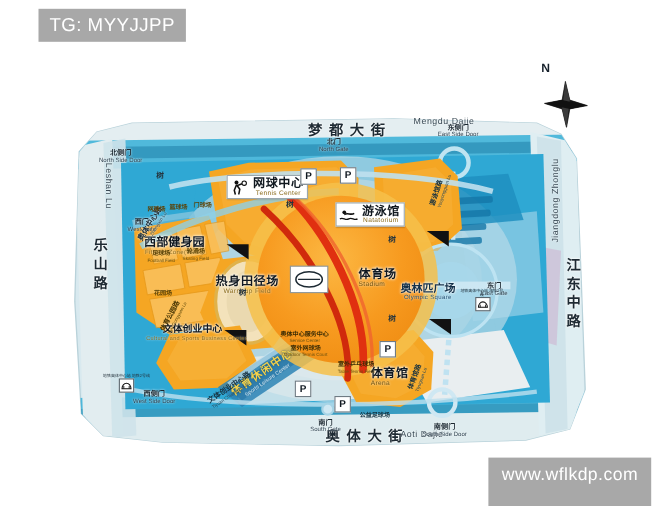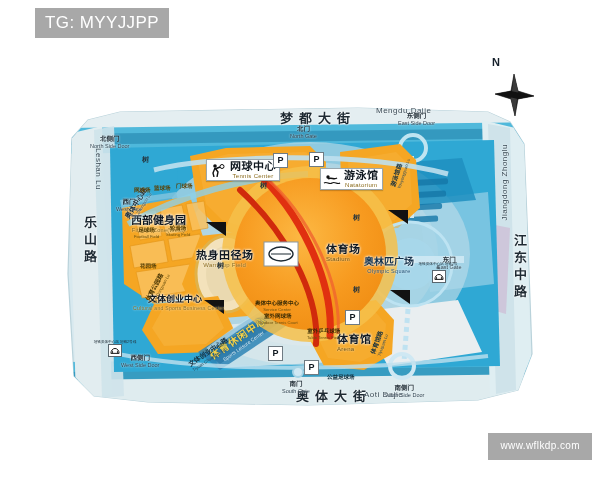--- a/index.html
+++ b/index.html
@@ -11,21 +11,21 @@
   }
   .root{position:absolute;inset:0;background:#ffffff;}
 
   
   .wm{
     position:absolute;background:#a8a8a8;color:#ffffff;
     font-size:17px;letter-spacing:.4px;line-height:1;
     padding:6px 10px 7px 10px;white-space:nowrap;
   }
   .wm-tl{left:10px;top:8px;margin-left:25px;}
-  .wm-br{right:8px;bottom:20px;font-size:10px;padding:8px 12px 9px 12px;}
+  .wm-br{right:8px;bottom:20px;font-size:16px;padding:8px 12px 20px 12px;}
 
   
   .title{
     position:absolute;left:0;right:0;top:52px;text-align:center;
     font-size:21px;font-weight:bold;color:#1b4f72;letter-spacing:7px;
     font-family:"DejaVu Sans","Liberation Sans",sans-serif;
     text-shadow:0 1px 0 rgba(255,255,255,.7);
     white-space:nowrap;
   }
 
@@ -312,21 +312,21 @@
         <path d="M6,5 l3,4 l-1,5 M6,5 l-2,5 l1,4 M6,6 l5,-2" stroke="#111" stroke-width="1.4" fill="none"></path>
         <circle cx="13" cy="3.5" r="2" fill="none" stroke="#111" stroke-width="1"></circle>
       </svg>
     </span>
     <span class="venue-name">
       <span class="venue-cn" style="display:block;">网球中心</span>
       <span class="venue-en" style="display:block;">Tennis Center</span>
     </span>
   </div>
 
-  <div class="callout" style="left:305px;top:168px;margin-left:15px;">
+  <div class="callout" style="left:305px;top:184px;">
     <span class="pic">
       <svg viewBox="0 0 18 14">
           <circle cx="5" cy="5" r="1.7" fill="#111"></circle>
         <path d="M5,7 c3,-2 6,1 9,-1" stroke="#111" stroke-width="1.5" fill="none"></path>
         <path d="M1,11 c3,-2 5,2 8,0 c3,-2 5,2 8,0" stroke="#111" stroke-width="1.2" fill="none"></path>
       </svg>
     </span>
     <span class="venue-name">
       <span class="venue-cn" style="display:block;">游泳馆</span>
       <span class="venue-en" style="display:block;">Natatorium</span>

